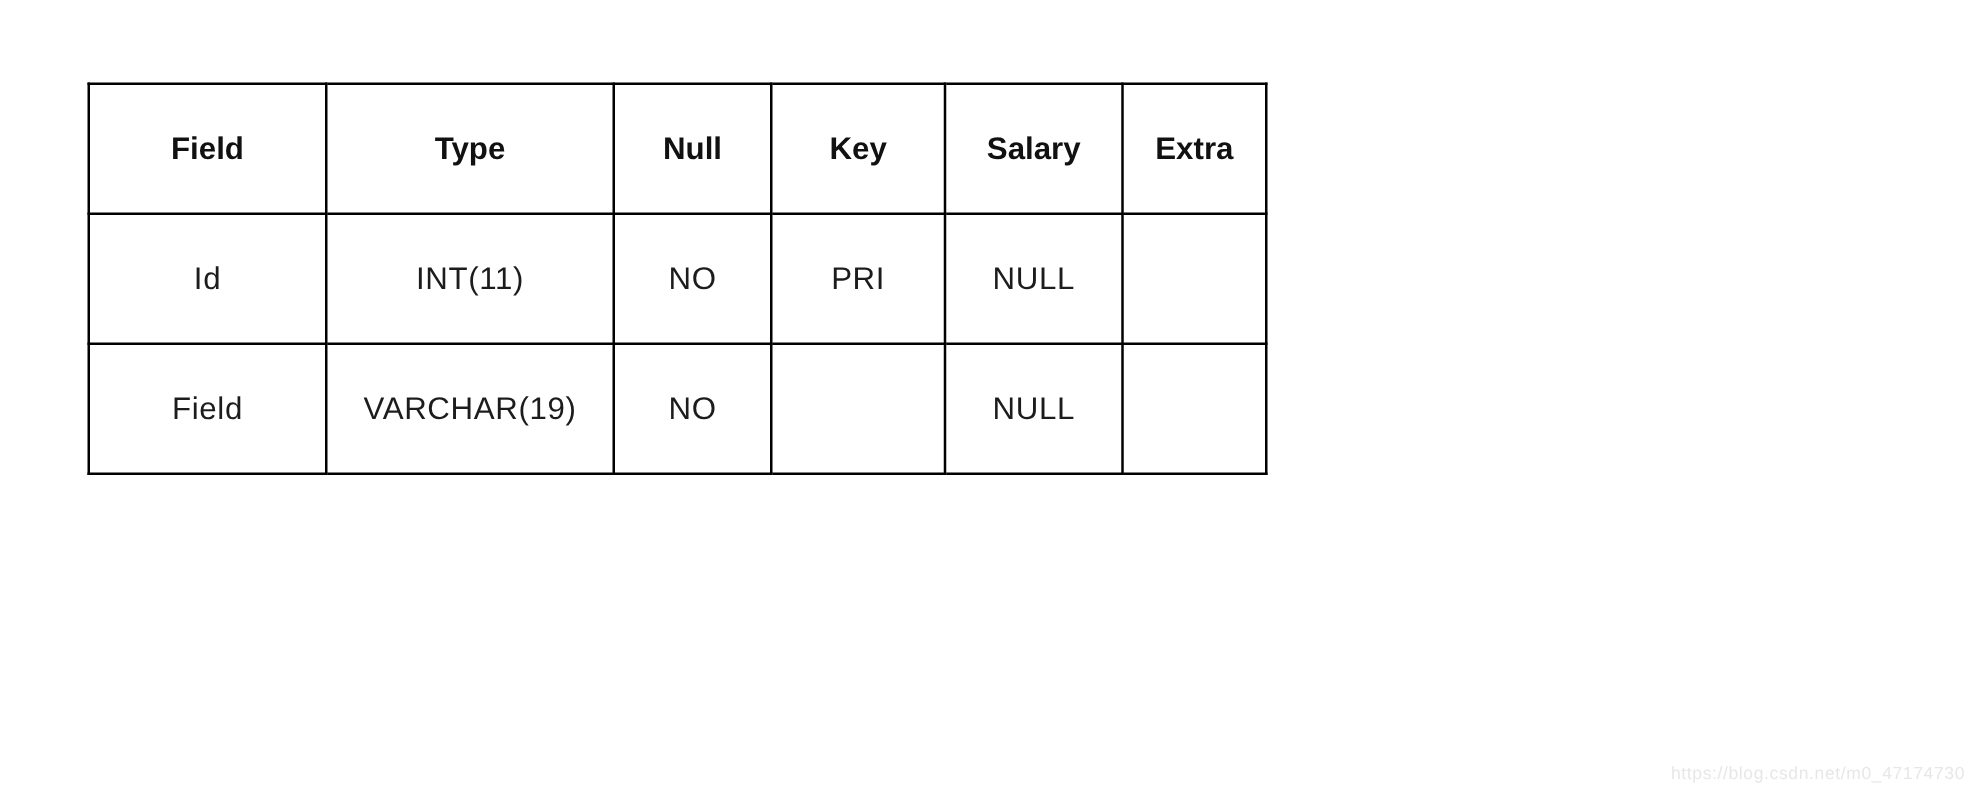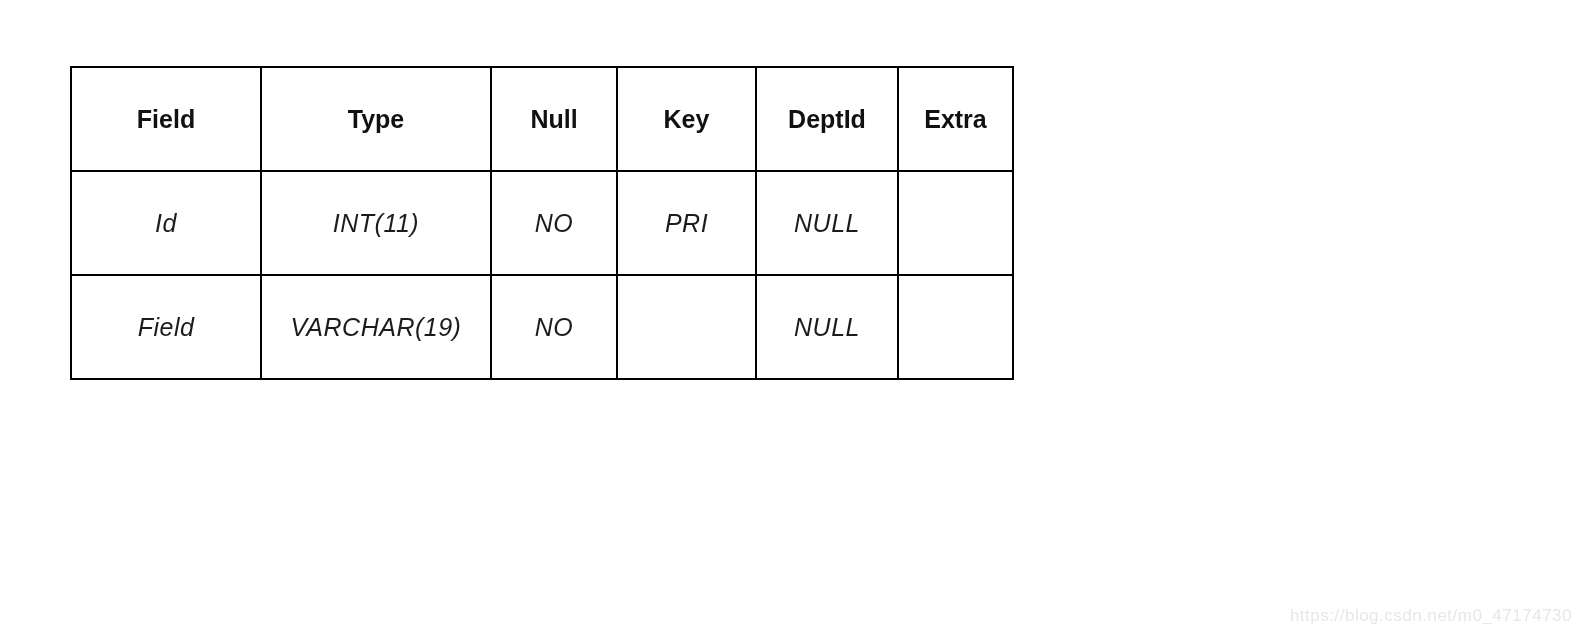--- a/index.html
+++ b/index.html
@@ -39,33 +39,32 @@
   }
   table.schema th {
     font-weight: 700;
     height: 104px;
     color: #111111;
   }
   table.schema td {
     font-weight: 400;
     height: 104px;
     letter-spacing: 0.5px;
-    font-style: italic;
   }
   .col-field   { width: 190px; }
   .col-type    { width: 230px; }
   .col-null    { width: 126px; }
   .col-key     { width: 139px; }
   .col-default { width: 142px; }
   .col-extra   { width: 115px; }
   .watermark {
     position: absolute;
     right: 8px;
     bottom: 14px;
-    font-size: 17px;
+    font-size: 14px;
     color: #e7e7e7;
     letter-spacing: 0.5px;
     user-select: none;
   }
 </style>
 </head>
 <body>
 
 <div class="canvas">
 
@@ -77,21 +76,21 @@
       <col class="col-key">
       <col class="col-default">
       <col class="col-extra">
     </colgroup>
     <thead>
       <tr>
         <th>Field</th>
         <th>Type</th>
         <th>Null</th>
         <th>Key</th>
-        <th>DeptId</th>
+        <th>Salary</th>
         <th>Extra</th>
       </tr>
     </thead>
     <tbody>
       <tr>
         <td>Id</td>
         <td>INT(11)</td>
         <td>NO</td>
         <td>PRI</td>
         <td>NULL</td>

